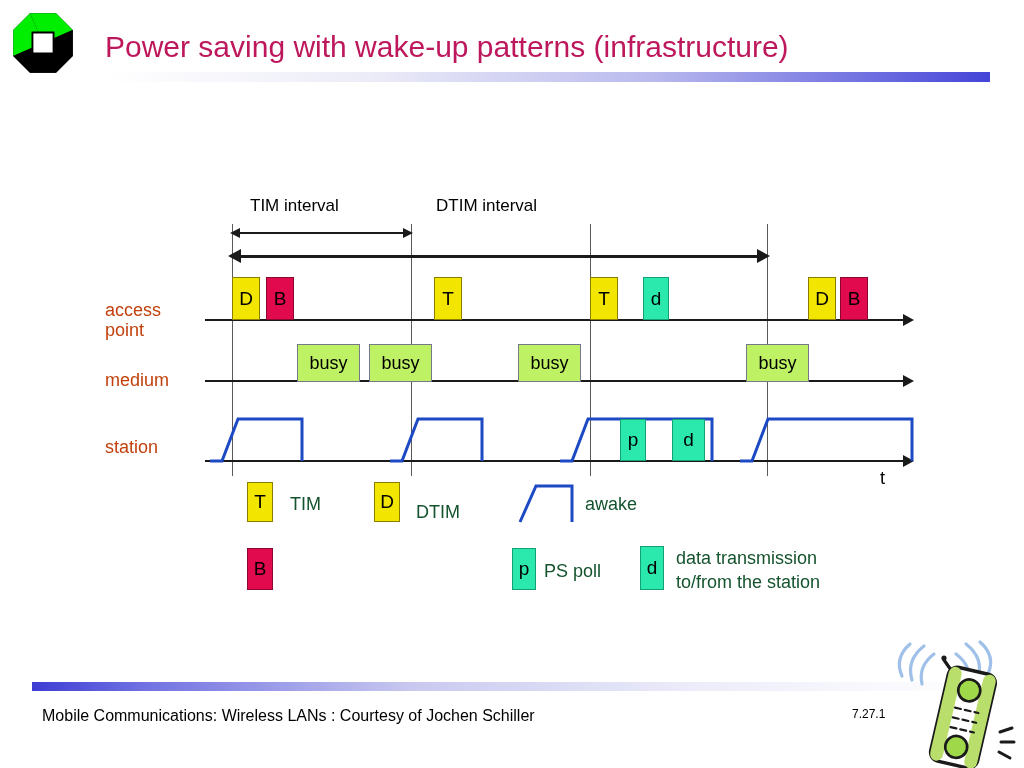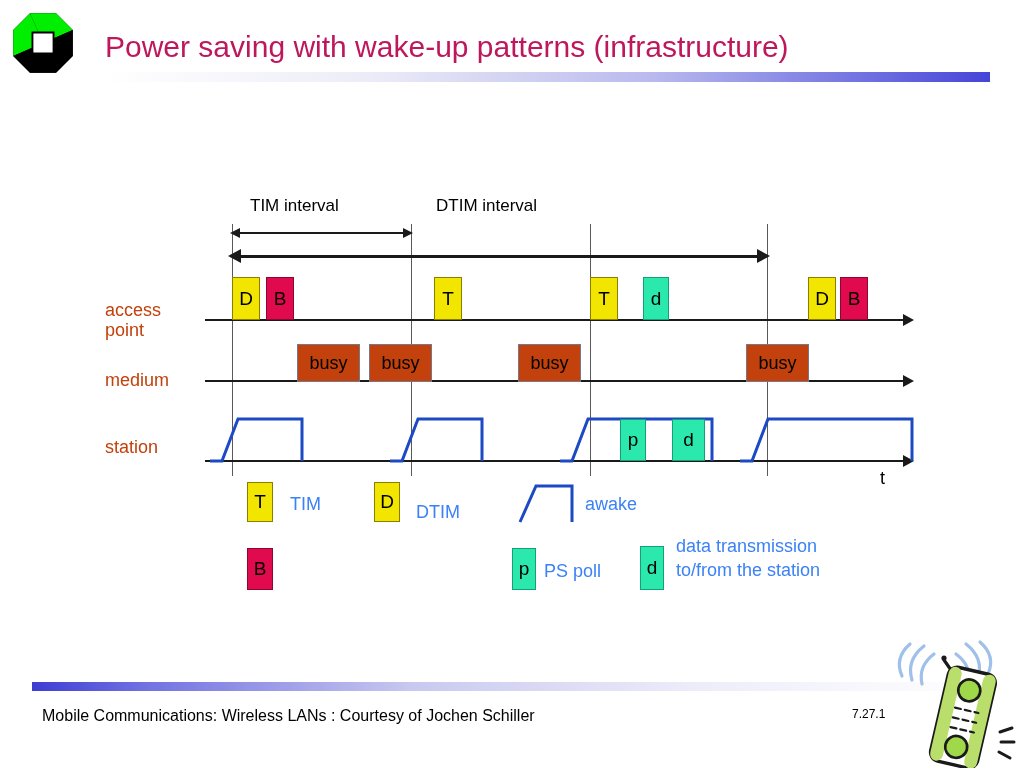--- a/index.html
+++ b/index.html
@@ -45,25 +45,25 @@
   .rowlabel{position:absolute;font-size:18px;color:#c2410c;white-space:nowrap;line-height:20px;}
   
   .fbox{
     position:absolute;box-sizing:border-box;
     display:flex;align-items:center;justify-content:center;
     font-size:19px;color:#000;
   }
   .fbox.yellow{background:#F2E500;border:1.5px solid #8a7d00;}
   .fbox.crimson{background:#E10A4E;border:1.5px solid #8a0730;}
   .fbox.green{background:#2BE9AC;border:1.5px solid #12a076;}
-  .fbox.busy{background:#c2410c;border:1.5px solid #77778c;font-size:18px;}
+  .fbox.busy{background:#bef264;border:1.5px solid #77778c;font-size:18px;}
   #t-label{position:absolute;font-size:18px;color:#000;}
   
   #legend{position:absolute;left:0;top:470px;width:1024px;height:140px;}
-  .lg-item-text{position:absolute;font-size:18px;color:#3b82f6;white-space:nowrap;line-height:24px;}
+  .lg-item-text{position:absolute;font-size:18px;color:#14532d;white-space:nowrap;line-height:24px;}
   .lg-box{
     position:absolute;box-sizing:border-box;
     display:flex;align-items:center;justify-content:center;font-size:19px;color:#000;
   }
   
   #footer-rule{
     position:absolute;left:32px;top:682px;width:955px;height:9px;
     background:linear-gradient(to right,#3d3dd4 0%,#7272e2 12%,#c9c9f0 40%,#ededfa 70%,#ffffff 100%);
   }
   #footer-text{position:absolute;left:42px;top:707px;font-size:16px;color:#000;white-space:nowrap;}
@@ -158,21 +158,21 @@
     <polyline points="4,42 20,6 56,6 56,42" fill="none" stroke="#1C49C4" stroke-width="3"></polyline>
   </svg>
   <div class="lg-item-text" style="left:585px;top:22px;">awake</div>
 
   <div class="lg-box fbox crimson" style="left:247px;top:78px;width:26px;height:42px;">B</div>
 
   <div class="lg-box fbox green" style="left:512px;top:78px;width:24px;height:42px;">p</div>
   <div class="lg-item-text" style="left:544px;top:89px;">PS poll</div>
 
   <div class="lg-box fbox green" style="left:640px;top:76px;width:24px;height:44px;">d</div>
-  <div class="lg-item-text" style="left:676px;top:64px;">
+  <div class="lg-item-text" style="left:676px;top:76px;">
     <span>data transmission</span><br>
     <span>to/from the station</span>
   </div>
 </div>
 
 <div id="footer-rule"></div>
 <div id="footer-text">Mobile Communications: Wireless LANs : Courtesy of Jochen Schiller</div>
 <div id="footer-page">7.27.1</div>
 
 <div id="phone">

